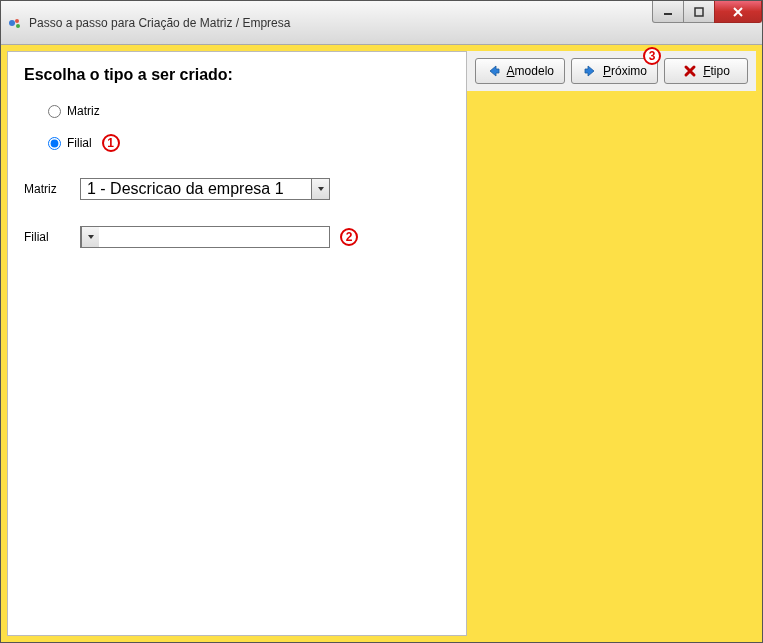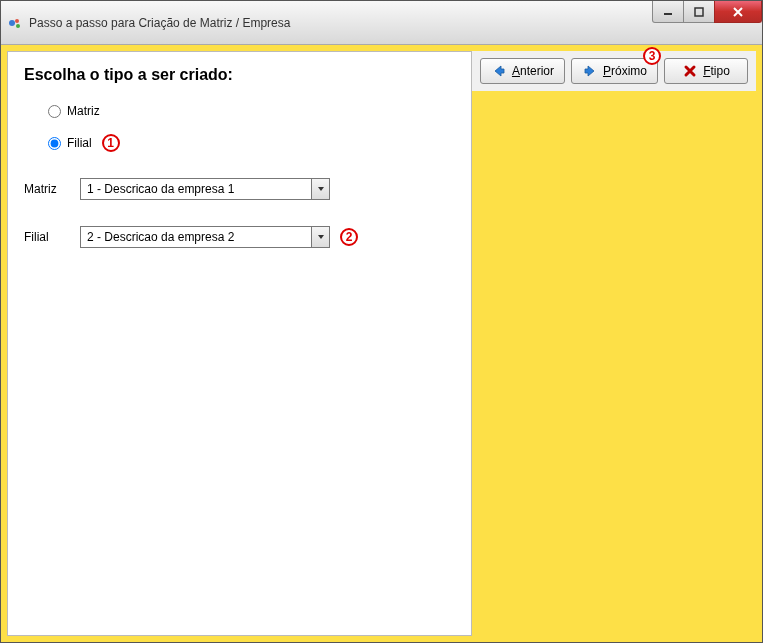--- a/index.html
+++ b/index.html
@@ -133,21 +133,21 @@
     height: 22px;
     border: 1px solid #777;
     background: #fff;
     display: flex;
     align-items: stretch;
     position: relative;
   }
   .combo .combo-text {
     flex: 1;
     padding: 0 6px;
-    font-size: 12px;
+    font-size: 16px;
     display: flex;
     align-items: center;
     color: #000;
   }
   .combo .combo-btn {
     width: 18px;
     border-left: 1px solid #777;
     background: linear-gradient(to bottom, #f5f5f5, #ddd);
     display: flex;
     align-items: center;
@@ -241,40 +241,39 @@
             <svg width="8" height="8" viewBox="0 0 8 8">
                 <path d="M1 2 L4 6 L7 2 Z" fill="#333"></path>
               </svg>
           </div>
         </div>
       </div>
 
       <div class="form-row">
         <div class="flabel">Filial</div>
         <div class="combo">
-          <div class="combo-text">2 - Descricao da empresa 2</div>
           <div class="combo-btn">
             <svg width="8" height="8" viewBox="0 0 8 8">
                 <path d="M1 2 L4 6 L7 2 Z" fill="#333"></path>
               </svg>
           </div>
         </div>
         <span class="callout">2</span>
       </div>
 
     </div>
 
     <div class="button-bar">
       <div class="btn">
         <span class="icon">
           <svg width="16" height="16" viewBox="0 0 16 16">
             <path d="M10 3 L4 8 L10 13 L10 10 L13 10 L13 6 L10 6 Z" fill="#2b7ed8" stroke="#1a5aa0" stroke-width="0.8"></path>
           </svg>
         </span>
-        <span><span class="underline">A</span><span>nterior</span></span>
+        <span><span class="underline">A</span><span>modelo</span></span>
       </div>
       <div class="btn" style="position:relative;">
         <span class="icon">
           <svg width="16" height="16" viewBox="0 0 16 16">
             <path d="M6 3 L12 8 L6 13 L6 10 L3 10 L3 6 L6 6 Z" fill="#2b7ed8" stroke="#1a5aa0" stroke-width="0.8"></path>
           </svg>
         </span>
         <span><span class="underline">P</span><span>róximo</span></span>
         <span class="callout" style="position:absolute; right:-4px; top:-12px;">3</span>
       </div>

